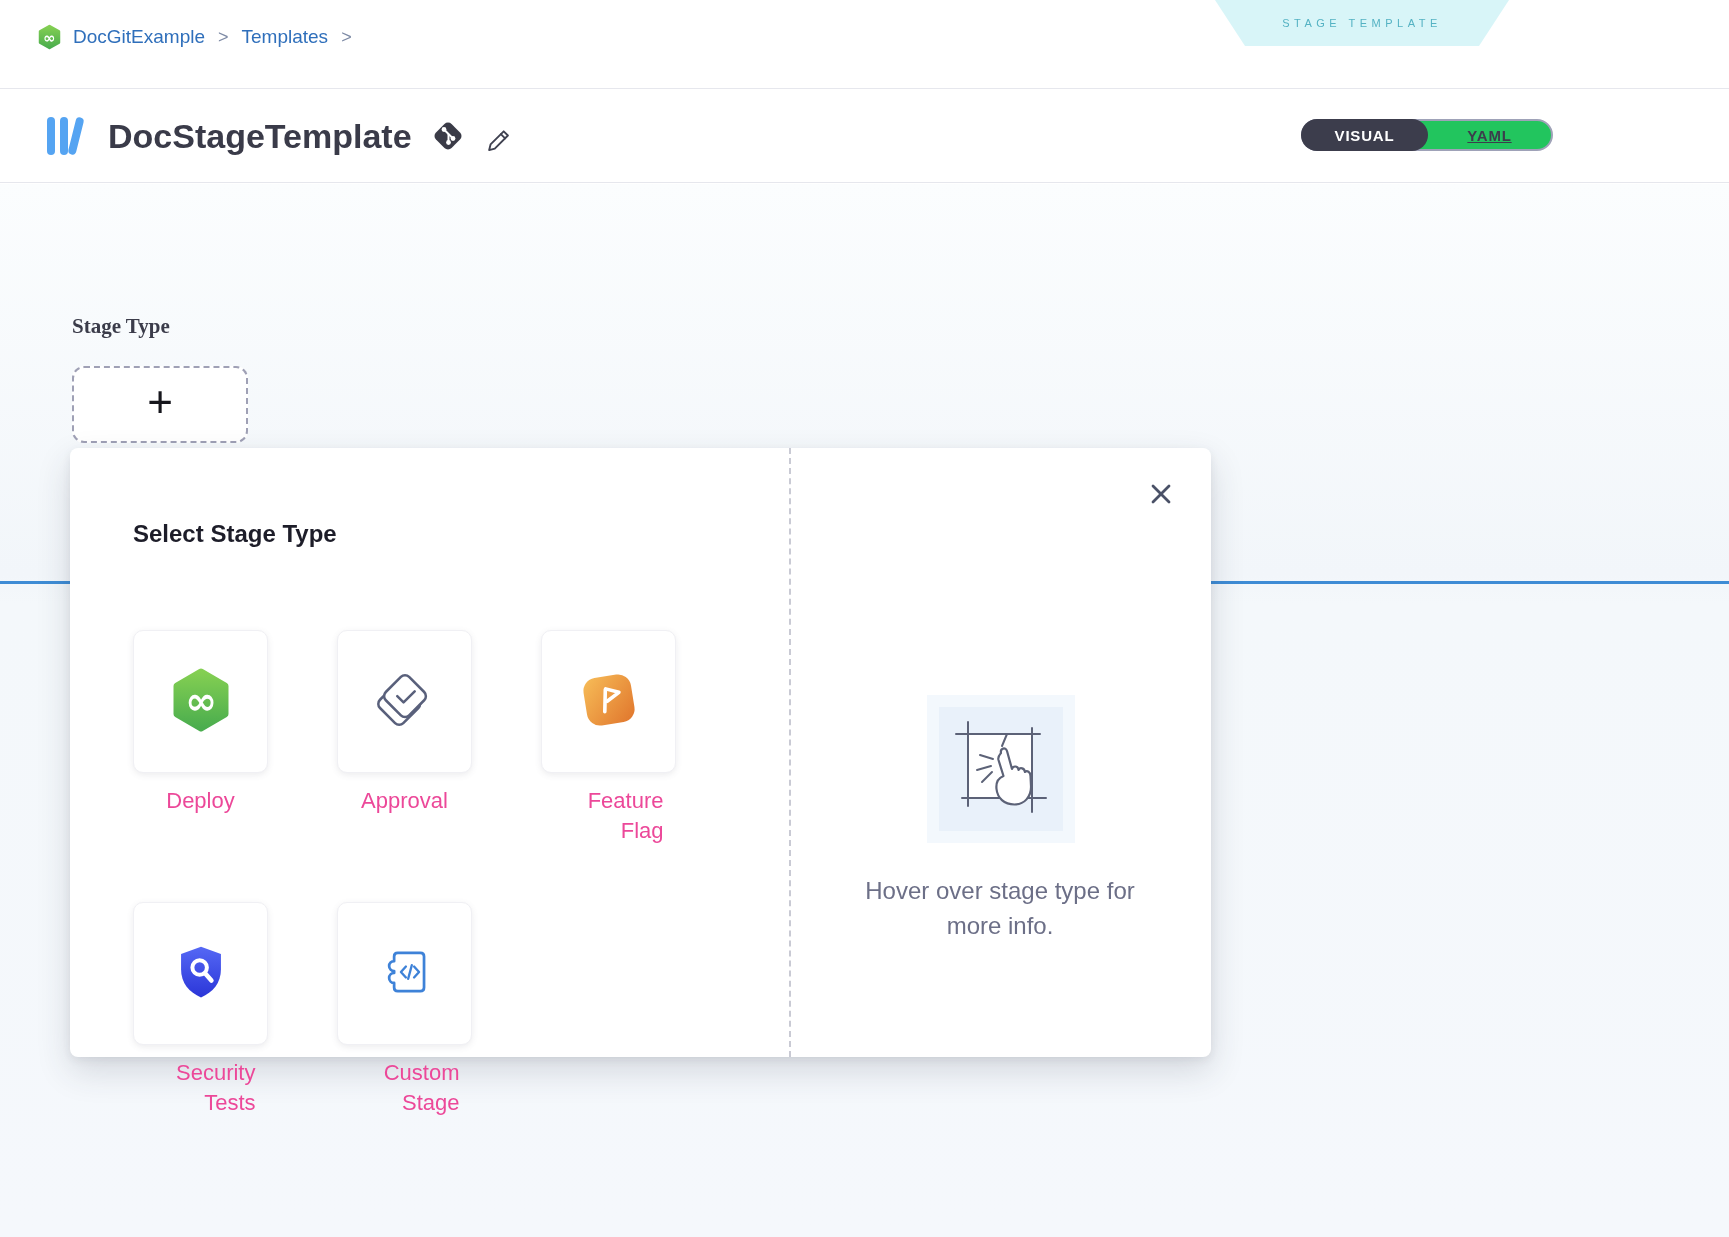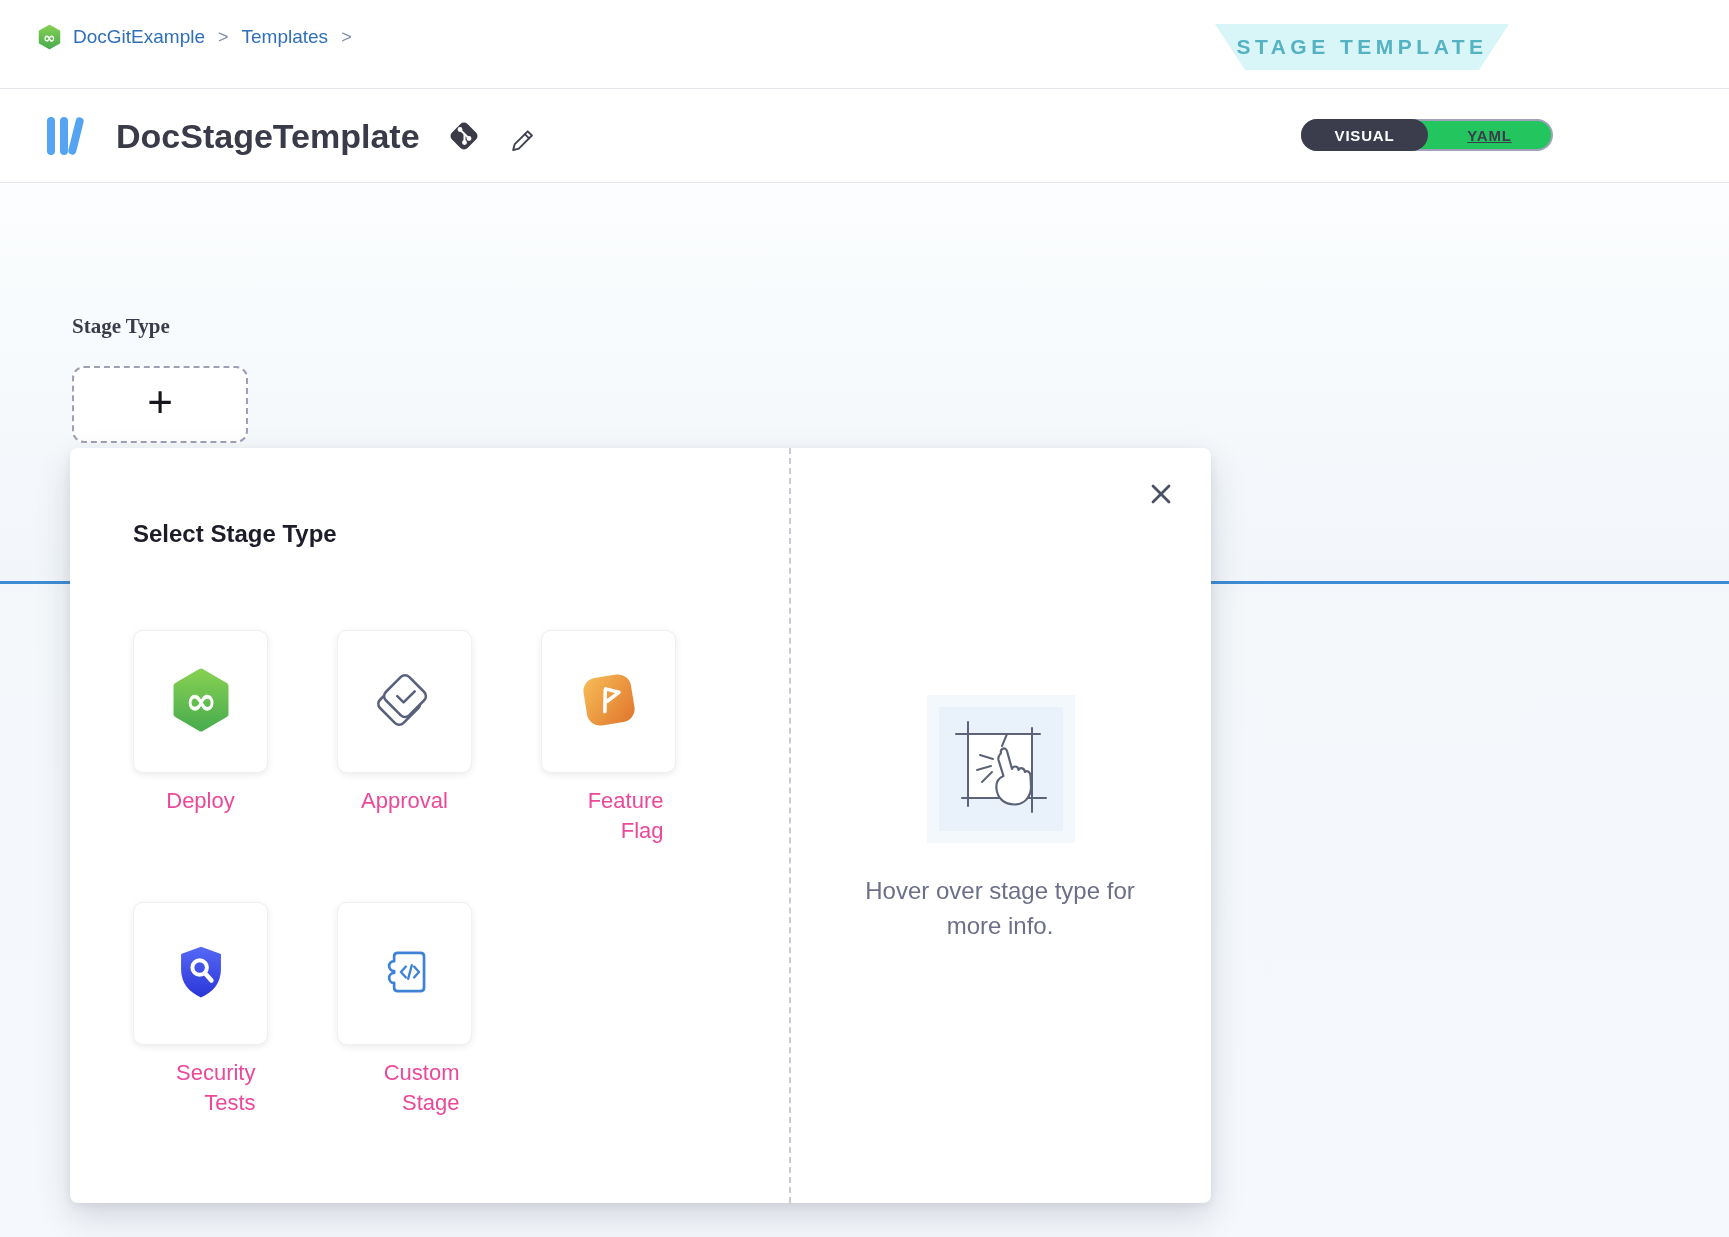--- a/index.html
+++ b/index.html
@@ -9,41 +9,41 @@
   .page { position:relative; width:1729px; height:1237px; overflow:hidden; }
 
   
   .header1 { position:absolute; left:0; top:0; right:0; height:89px; background:#fff; border-bottom:1px solid #e6e7ed; z-index:3; }
   .breadcrumb { position:absolute; left:37px; top:24px; display:flex; align-items:center; gap:11px; font-size:19px; }
   .crumb-link { color:#2f6fbb; text-decoration:none; cursor:pointer; font-weight:500; }
   .crumb-sep { color:#7d8aa5; font-size:18px; padding:0 2px; }
   .badge { position:absolute; left:1215px; top:0; width:294px; height:46px; background:#d8f5f8;
            clip-path:polygon(0 0,100% 0,calc(100% - 30px) 100%,30px 100%);
            display:flex; align-items:center; justify-content:center;
-           color:#54b2c3; font-weight:700; font-size:21px; letter-spacing:4.5px;margin-top:24px; }
+           color:#54b2c3; font-weight:400; font-size:11px; letter-spacing:4.5px; }
 
   
   .header2 { position:absolute; left:0; top:90px; right:0; height:93px; background:#fff; border-bottom:1px solid #e6e7ed; z-index:3; }
-  .title-row { position:absolute; left:44px; top:23px; display:flex; align-items:center; gap:28px; }
+  .title-row { position:absolute; left:44px; top:23px; display:flex; align-items:center; gap:20px; }
   .page-title { font-size:34px; font-weight:700; color:#3a3b49; }
   .icon-btn { display:flex; align-items:center; justify-content:center; cursor:pointer; background:none; border:none; }
   .toggle { position:absolute; right:176px; top:29px; width:252px; height:32px; border:2px solid #9fa2b8; border-radius:17px; background:#22c55e; display:flex; }
   .toggle-seg { flex:1; display:flex; align-items:center; justify-content:center; font-size:15px; font-weight:700; letter-spacing:.8px; cursor:pointer; }
   .toggle-seg.selected { background:#3c3d4c; color:#fff; border-radius:17px; margin:-2px 0 -2px -2px; flex:0 0 127px; }
   .toggle-seg.unselected { color:#3c3d4c;text-decoration:underline; }
 
   
   .canvas { position:absolute; left:0; top:184px; right:0; bottom:0; background:linear-gradient(180deg,#fbfdfe 0%,#f2f6fa 390px,#f4f8fb 420px,#f5f8fc 100%); z-index:1; }
   .canvas-line { position:absolute; left:0; right:0; top:397px; height:3px; background:#3e8cd5; }
   .stage-type-label { position:absolute; left:72px; top:130px; font-size:21px; font-weight:600; color:#3b3c4a;font-family:Liberation Serif, serif; }
   .add-stage-btn { position:absolute; left:72px; top:182px; width:176px; height:77px; background:#fff; border:2px dashed #9fa0b5; border-radius:12px;
                    display:flex; align-items:center; justify-content:center; font-size:44px; font-weight:400; color:#16161c; cursor:pointer; line-height:1; padding-bottom:6px; }
 
   
-  .modal { position:absolute; left:70px; top:448px; width:1141px; height:755px; background:#fff; border-radius:8px; z-index:5;
+  .modal { position:absolute; left:70px; top:448px; width:1141px; height:609px; background:#fff; border-radius:8px; z-index:5;
            box-shadow:0 14px 34px rgba(45,50,70,.16), 0 3px 8px rgba(45,50,70,.08); }
   .modal-divider { position:absolute; left:719px; top:0; bottom:0; width:0; border-left:2px dashed #c9cad4; }
   .modal-close { position:absolute; right:36px; top:32px; width:28px; height:28px; cursor:pointer; display:flex; align-items:center; justify-content:center; background:none; border:none; }
   .modal-heading { position:absolute; left:63px; top:72px; font-size:24px; font-weight:700; color:#1d1d29; }
 
   .tile-grid { position:absolute; left:63px; top:182px; display:grid; grid-template-columns:repeat(3,135px); column-gap:69px; grid-auto-rows:272px; }
   .tile-cell { display:flex; flex-direction:column; align-items:center; }
   .tile { width:135px; height:143px; background:#fff; border:1px solid #f0f0f4; border-radius:10px;
           box-shadow:0 2px 6px rgba(96,97,112,.12); display:flex; align-items:center; justify-content:center; cursor:pointer; }
   .tile-label { margin-top:13px; font-size:22px; line-height:30px; color:#ec4899; text-align:right; max-width:110px; }

